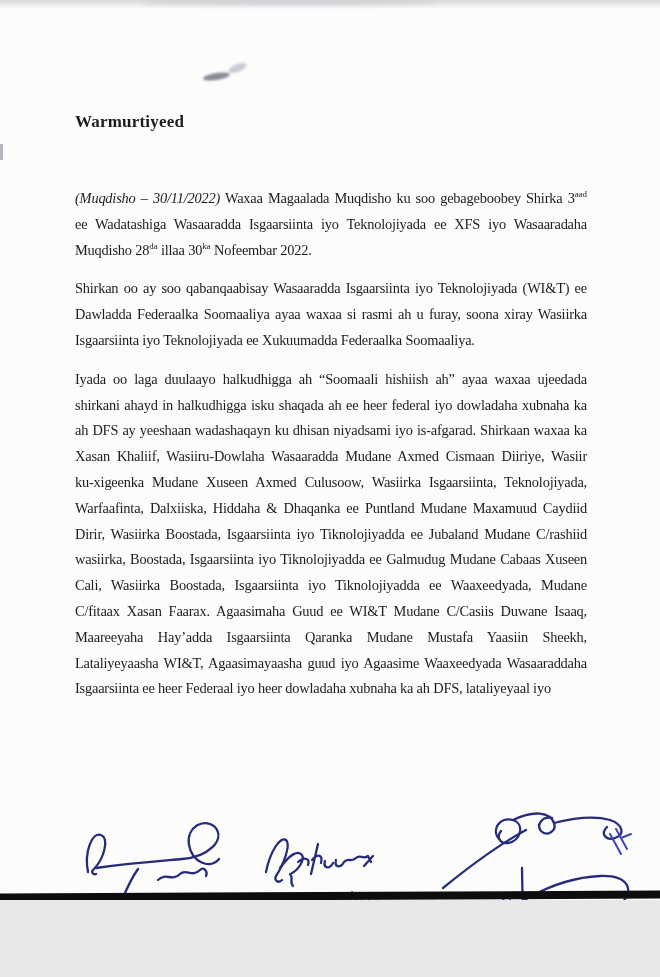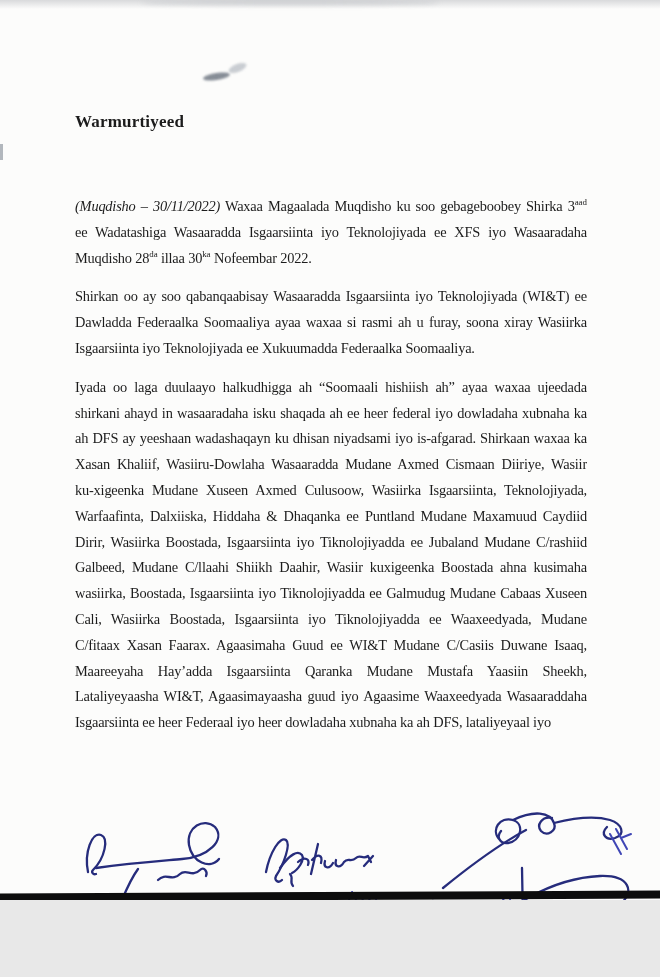--- a/index.html
+++ b/index.html
@@ -36,21 +36,21 @@
     background: #c9cdd2; border-radius: 50%;
     transform: rotate(-22deg); filter: blur(1.2px);
   }
   .heading {
     position: absolute; left: 75px; top: 112px;
     font-size: 17px; font-weight: bold; letter-spacing: 0.2px;
     margin: 0;
   }
   .body-text {
     position: absolute; left: 75px; top: 186px; width: 512px;
-    font-size: 14.4px; letter-spacing: -0.2px; margin-top: 8px;
+    font-size: 14.4px; letter-spacing: -0.2px;
   }
   .para { margin: 0 0 13px 0; }
   .line {
     line-height: 25.8px; height: 25.8px; overflow: hidden;
     text-align: justify; text-align-last: justify;
   }
   .para .line:last-child { text-align-last: left; }
   .line sup { font-size: 62%; vertical-align: super; line-height: 0; letter-spacing: 0; }
   .line i { font-style: italic; }
   .signatures { position: absolute; left: 0; top: 808px; width: 660px; height: 169px; }
@@ -85,27 +85,26 @@
         <div class="line"><span>ee Wadatashiga Wasaaradda Isgaarsiinta iyo Teknolojiyada ee XFS iyo Wasaaradaha</span></div>
         <div class="line"><span>Muqdisho 28</span><sup>da</sup><span> illaa 30</span><sup>ka</sup><span> Nofeembar 2022.</span></div>
       </div>
       <div class="para">
         <div class="line"><span>Shirkan oo ay soo qabanqaabisay Wasaaradda Isgaarsiinta iyo Teknolojiyada (WI&amp;T) ee</span></div>
         <div class="line"><span>Dawladda Federaalka Soomaaliya ayaa waxaa si rasmi ah u furay, soona xiray Wasiirka</span></div>
         <div class="line"><span>Isgaarsiinta iyo Teknolojiyada ee Xukuumadda Federaalka Soomaaliya.</span></div>
       </div>
       <div class="para">
         <div class="line"><span>Iyada oo laga duulaayo halkudhigga ah “Soomaali hishiish ah” ayaa waxaa ujeedada</span></div>
-        <div class="line"><span>shirkani ahayd in wasaaradaha isku shaqada ah ee heer federal iyo dowladaha xubnaha ka</span></div>
+        <div class="line"><span>shirkani ahayd in halkudhigga isku shaqada ah ee heer federal iyo dowladaha xubnaha ka</span></div>
         <div class="line"><span>ah DFS ay yeeshaan wadashaqayn ku dhisan niyadsami iyo is-afgarad. Shirkaan waxaa ka</span></div>
         <div class="line"><span>Xasan Khaliif, Wasiiru-Dowlaha Wasaaradda Mudane Axmed Cismaan Diiriye, Wasiir</span></div>
         <div class="line"><span>ku-xigeenka Mudane Xuseen Axmed Culusoow, Wasiirka Isgaarsiinta, Teknolojiyada,</span></div>
         <div class="line"><span>Warfaafinta, Dalxiiska, Hiddaha &amp; Dhaqanka ee Puntland Mudane Maxamuud Caydiid</span></div>
         <div class="line"><span>Dirir, Wasiirka Boostada, Isgaarsiinta iyo Tiknolojiyadda ee Jubaland Mudane C/rashiid</span></div>
-        <div class="line"><span>Galbeed, Mudane C/llaahi Shiikh Daahir, Wasiir kuxigeenka Boostada ahna kusimaha</span></div>
         <div class="line"><span>wasiirka, Boostada, Isgaarsiinta iyo Tiknolojiyadda ee Galmudug Mudane Cabaas Xuseen</span></div>
         <div class="line"><span>Cali, Wasiirka Boostada, Isgaarsiinta iyo Tiknolojiyadda ee Waaxeedyada, Mudane</span></div>
         <div class="line"><span>C/fitaax Xasan Faarax. Agaasimaha Guud ee WI&amp;T Mudane C/Casiis Duwane Isaaq,</span></div>
         <div class="line"><span>Maareeyaha Hay’adda Isgaarsiinta Qaranka Mudane Mustafa Yaasiin Sheekh,</span></div>
         <div class="line"><span>Lataliyeyaasha WI&amp;T, Agaasimayaasha guud iyo Agaasime Waaxeedyada Wasaaraddaha</span></div>
         <div class="line"><span>Isgaarsiinta ee heer Federaal iyo heer dowladaha xubnaha ka ah DFS, lataliyeyaal iyo</span></div>
       </div>
     </div>
 
   <div class="signatures">

